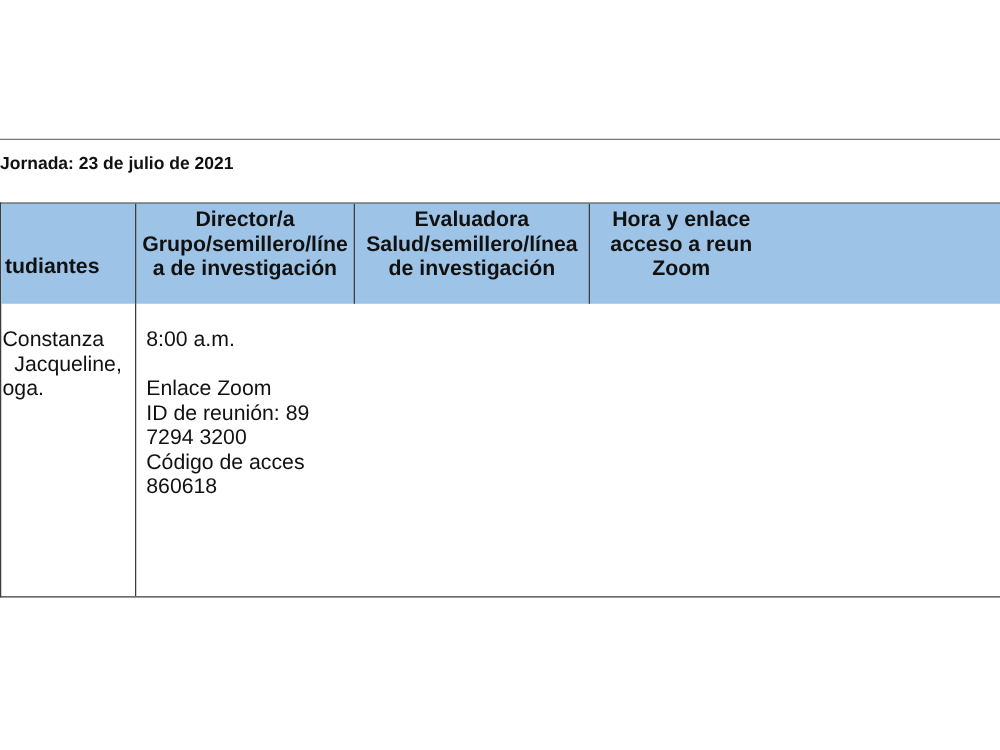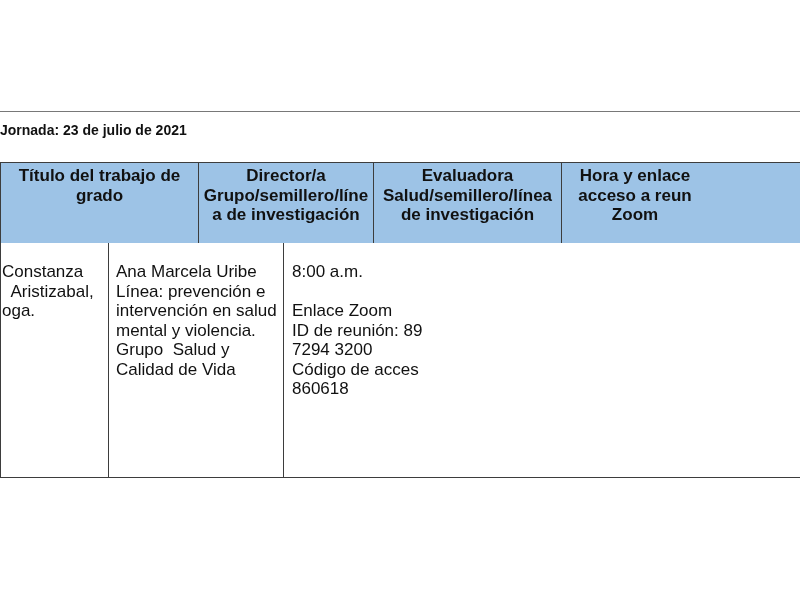--- a/index.html
+++ b/index.html
@@ -76,43 +76,36 @@
 </head>
 <body>
 
 <div class="top-rule"></div>
 
 <div class="page-title">Jornada: 23 de julio de 2021</div>
 
 <div class="schedule-table">
 
   <div class="t-row header">
-    <div class="t-cell c2">Título del trabajo de
-grado</div>
+    <div class="t-cell c1">tudiantes</div>
     <div class="t-cell c3">Director/a
 Grupo/semillero/líne
 a de investigación</div>
     <div class="t-cell c4">Evaluadora
 Salud/semillero/línea
 de investigación</div>
     <div class="t-cell c5">Hora y enlace
 acceso a reun
 Zoom</div>
   </div>
 
   <div class="t-row body">
     <div class="t-cell c1">Constanza
-  Aristizabal,
+  Jacqueline,
 oga.</div>
-    <div class="t-cell c3">Ana Marcela Uribe
-Línea: prevención e
-intervención en salud
-mental y violencia.
-Grupo  Salud y
-Calidad de Vida</div>
     <div class="t-cell c5">8:00 a.m.
 
 Enlace Zoom
 ID de reunión: 89
 7294 3200
 Código de acces
 860618</div>
   </div>
 
 </div>

